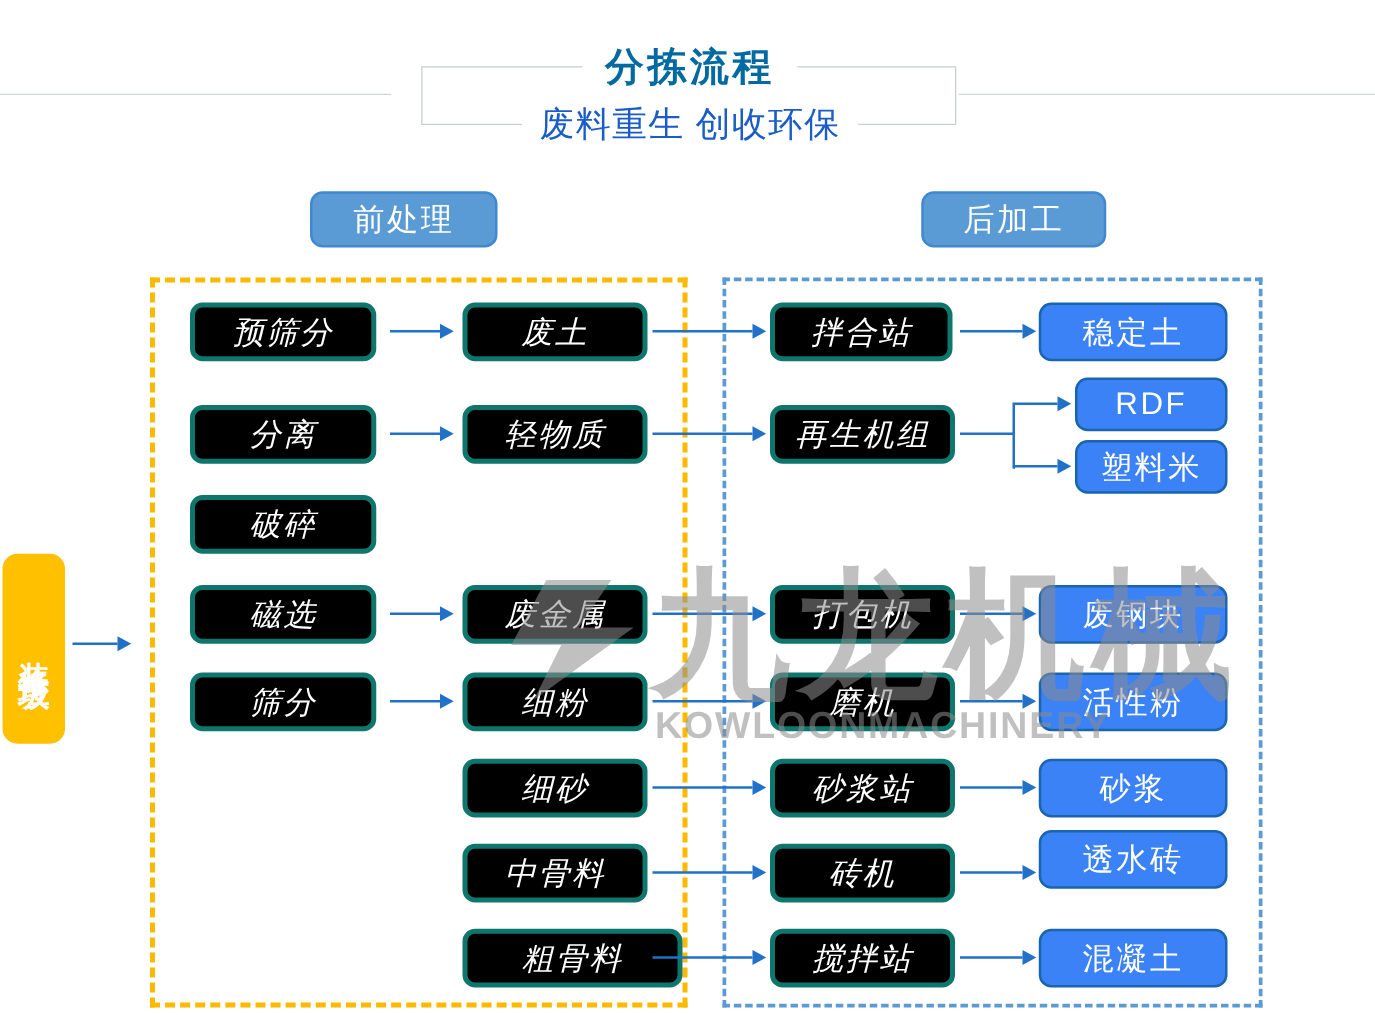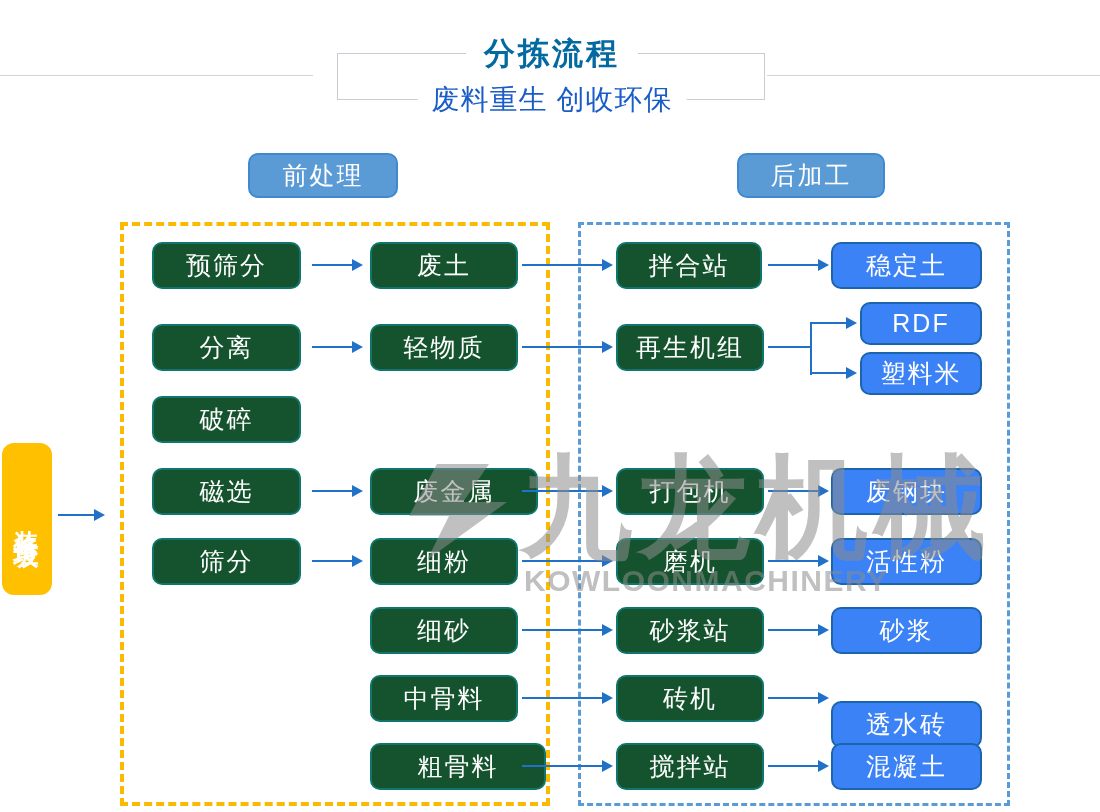--- a/index.html
+++ b/index.html
@@ -28,21 +28,21 @@
 
   
   .source-box { position:absolute; left:2px; top:443px; width:50px; height:152px;
     background:#FFC000; border-radius:12px; color:#ffffff; font-size:25px; font-weight:bold;
     writing-mode:vertical-rl; text-orientation:upright; letter-spacing:5px;
     display:flex; align-items:center; justify-content:center; z-index:2; }
 
   
   .node { position:absolute; height:47px; border-radius:10px; color:#ffffff; font-size:25px;
     letter-spacing:2px; display:flex; align-items:center; justify-content:center; z-index:2; white-space:nowrap; }
-  .mid  { background:#14532d; border:2px solid #0f766e; }
+  .mid  { background:#000000; border:4px solid #0f766e;font-style:italic; }
   .dark { background:#3b82f6; border:2px solid #1B65AE; }
   .small { height:43px; }
 
   
   .arrow, .hline { position:absolute; height:2px; background:#2271C8; z-index:3; }
   .arrow::after { content:""; position:absolute; right:-11px; top:-5px; width:0; height:0;
     border-left:11px solid #2271C8; border-top:6px solid transparent; border-bottom:6px solid transparent; }
   .vline { position:absolute; width:2px; background:#2271C8; z-index:3; }
 
   
@@ -74,41 +74,41 @@
   <div class="arrow" style="left:58px;top:514px;width:36px"></div>
 
   <div class="node mid" style="left:152px;top:242px;width:149px">预筛分</div>
   <div class="node mid" style="left:152px;top:324px;width:149px">分离</div>
   <div class="node mid" style="left:152px;top:396px;width:149px">破碎</div>
   <div class="node mid" style="left:152px;top:468px;width:149px">磁选</div>
   <div class="node mid" style="left:152px;top:538px;width:149px">筛分</div>
 
   <div class="node mid" style="left:370px;top:242px;width:148px">废土</div>
   <div class="node mid" style="left:370px;top:324px;width:148px">轻物质</div>
-  <div class="node mid" style="left:370px;top:468px;width:168px">废金属</div>
+  <div class="node mid" style="left:370px;top:468px;width:148px">废金属</div>
   <div class="node mid" style="left:370px;top:538px;width:148px">细粉</div>
   <div class="node mid" style="left:370px;top:607px;width:148px">细砂</div>
   <div class="node mid" style="left:370px;top:675px;width:148px">中骨料</div>
   <div class="node mid" style="left:370px;top:743px;width:176px">粗骨料</div>
 
   <div class="node mid" style="left:616px;top:242px;width:146px">拌合站</div>
   <div class="node mid" style="left:616px;top:324px;width:148px">再生机组</div>
   <div class="node mid" style="left:616px;top:468px;width:148px">打包机</div>
   <div class="node mid" style="left:616px;top:538px;width:148px">磨机</div>
   <div class="node mid" style="left:616px;top:607px;width:148px">砂浆站</div>
   <div class="node mid" style="left:616px;top:675px;width:148px">砖机</div>
   <div class="node mid" style="left:616px;top:743px;width:148px">搅拌站</div>
 
   <div class="node dark" style="left:831px;top:242px;width:151px">稳定土</div>
   <div class="node dark small" style="left:860px;top:302px;width:122px">RDF</div>
   <div class="node dark small" style="left:860px;top:352px;width:122px">塑料米</div>
   <div class="node dark" style="left:831px;top:468px;width:151px">废钢块</div>
   <div class="node dark" style="left:831px;top:538px;width:151px">活性粉</div>
   <div class="node dark" style="left:831px;top:607px;width:151px">砂浆</div>
-  <div class="node dark" style="left:831px;top:701px;width:151px">透水砖</div>
+  <div class="node dark" style="left:831px;top:664px;width:151px">透水砖</div>
   <div class="node dark" style="left:831px;top:743px;width:151px">混凝土</div>
 
   <div class="arrow" style="left:312px;top:264px;width:40px"></div>
   <div class="arrow" style="left:312px;top:346px;width:40px"></div>
   <div class="arrow" style="left:312px;top:490px;width:40px"></div>
   <div class="arrow" style="left:312px;top:560px;width:40px"></div>
 
   <div class="arrow" style="left:522px;top:264px;width:80px"></div>
   <div class="arrow" style="left:522px;top:346px;width:80px"></div>
   <div class="arrow" style="left:522px;top:490px;width:80px"></div>

